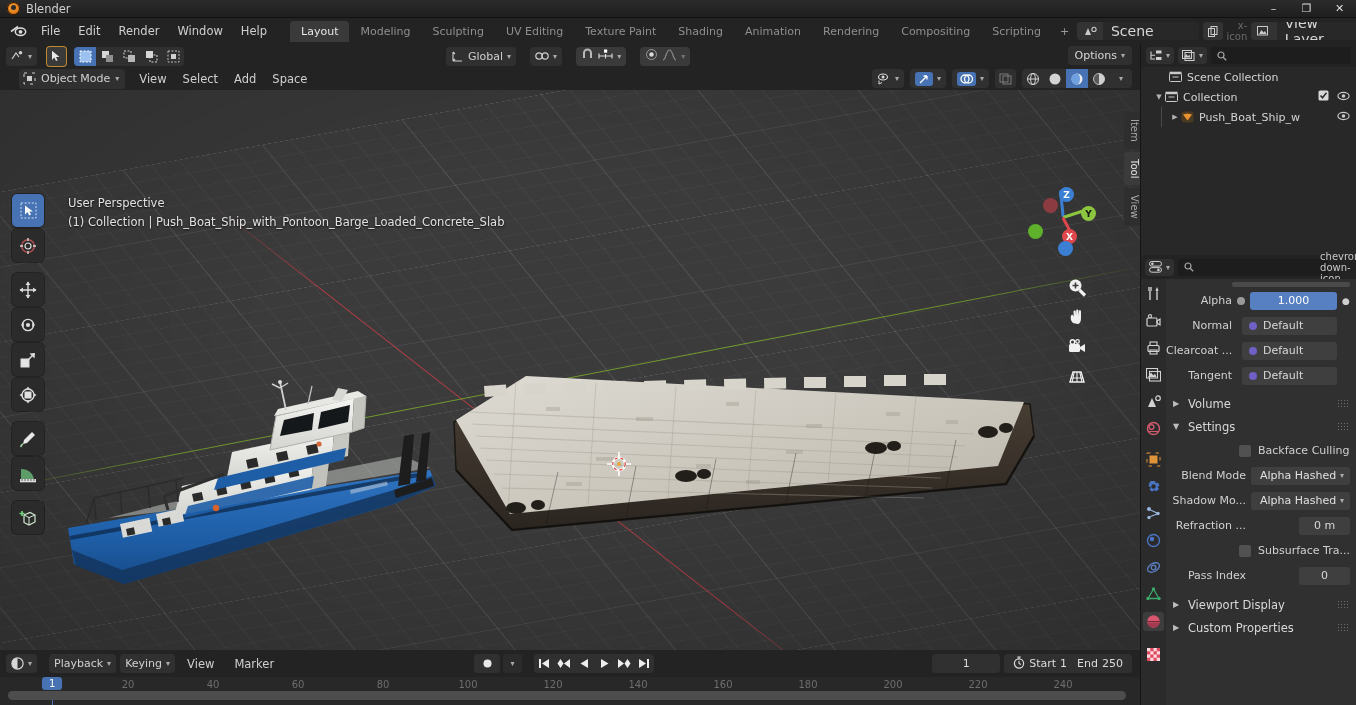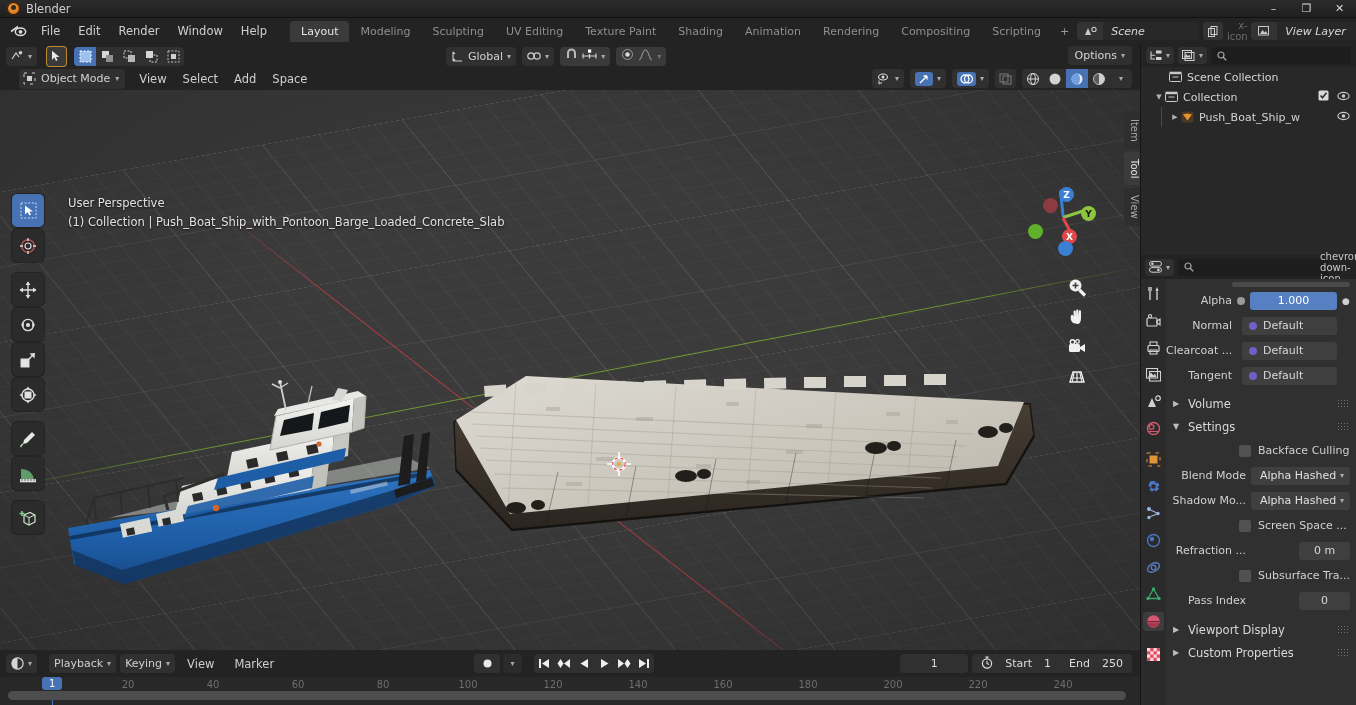--- a/index.html
+++ b/index.html
@@ -33,21 +33,21 @@
   .blogo{ width:20px;height:18px; margin:0 4px 0 4px; position:relative; flex:0 0 auto;}
   .blogo svg{display:block}
   .menu{ padding:3px 9px; font-size:11.5px; color:#cfcfcf; border-radius:3px; white-space:nowrap;}
   #wstabs{ display:flex; align-items:center; margin-left:14px; }
   .wstab{ padding:4px 11px; font-size:11px; color:#8f8f8f; border-radius:4px 4px 0 0; white-space:nowrap;}
   .wstab.active{ background:#3a3a3a; color:#e6e6e6; }
   .wstab.plus{ color:#9a9a9a; padding:4px 8px; }
   #scenectl{ margin-left:auto; display:flex; align-items:center; gap:4px; padding-right:5px;}
   .fieldbox{ display:flex; align-items:center; background:#282828; border-radius:4px; height:18px; overflow:hidden;}
   .fieldbox .ic{ width:26px; height:18px; display:flex;align-items:center;justify-content:center; background:#333; color:#c9c9c9; font-size:10px;}
-  .fieldbox .nm{ padding:0 12px 0 8px; font-size:11px; color:#d8d8d8; min-width:96px;font-style:italic; }
+  .fieldbox .nm{ padding:0 12px 0 8px; font-size:14px; color:#d8d8d8; min-width:96px; }
   .minibtn{ width:20px;height:18px; display:flex;align-items:center;justify-content:center; background:#333; border-radius:3px; font-size:10px; color:#c8c8c8;}
   .minibtn.dim{ color:#6a6a6a; background:transparent;text-align:right;}
 
   
   #vpheader{
     position:absolute; top:44px; left:0; width:1140px; height:46px; background:#232323;
   }
   #vph1{ position:absolute; top:0; left:0; width:1140px; height:24px; display:flex; align-items:center; padding:0 6px; }
   #vph2{ position:absolute; top:23px; left:0; width:1140px; height:23px; display:flex; align-items:center; padding:0 19px; }
   .tbtn{ height:19px; min-width:19px; display:flex;align-items:center;justify-content:center;
@@ -119,21 +119,21 @@
   #barge{ left:446px; top:272px; width:596px; height:180px; }
   #boat{ left:64px; top:288px; width:400px; height:230px; }
 
   
   #timeline{ position:absolute; top:650px; left:0; width:1140px; height:55px; background:#232323;}
   #tlheader{ height:27px; display:flex; align-items:center; padding:0 6px; gap:4px; position:relative;}
   .pbctl{ display:flex; background:#303030; border-radius:4px; overflow:hidden; }
   .pbctl div{ width:20px;height:19px; display:flex;align-items:center;justify-content:center; color:#e0e0e0; font-size:9px;}
   .numfield{ background:#303030; border-radius:4px; height:19px; display:flex; align-items:center; justify-content:center;
      font-size:11px; color:#dcdcdc; }
-  .lblfield{ background:#303030; border-radius:4px; height:19px; display:flex; align-items:center; gap:12px;
+  .lblfield{ background:#303030; border-radius:4px; height:19px; display:flex; align-items:center; gap:4px;
      padding:0 9px; font-size:11px; color:#dcdcdc;}
   #tlstrip{ position:absolute; top:27px; left:0; width:1140px; height:28px; background:#282828; }
   .tltick{ position:absolute; top:2px; font-size:10px; color:#6e6e6e; transform:translateX(-50%); }
   #tlscroll{ position:absolute; left:8px; right:14px; bottom:5px; height:9px; background:#4d4d4d; border-radius:5px;}
   #playhead{ position:absolute; top:0px; left:42px; }
   #phbox{ background:#4772b3; color:#fff; font-size:10px; border-radius:3px; padding:1px 7px; }
   #phline{ position:absolute; left:50%; top:16px; width:1px; height:14px; background:#4772b3; }
 
   
   #outliner{ position:absolute; top:44px; left:1140px; width:216px; height:211px; background:#282828; border-left:1px solid #151515;}
@@ -284,21 +284,21 @@
       </div>
       <div>
         <svg width="13" height="13" viewBox="0 0 13 13">
             <rect x="1" y="1" width="11" height="11" fill="none" stroke="#b9b9b9" stroke-dasharray="2 1.5"></rect>
             <rect x="4" y="4" width="5" height="5" fill="#cfcfcf"></rect>
           </svg>
       </div>
     </div>
 
     <div style="flex:1"></div>
-    <div style="position:absolute; left:446px; display:flex; align-items:center; gap:6px;justify-content:flex-end;">
+    <div style="position:absolute; left:446px; display:flex; align-items:center; gap:14px;justify-content:flex-end;">
       <div class="dd">
         <svg width="13" height="13" viewBox="0 0 13 13">
             <path d="M2 11 L2 2 M2 11 L11 11 M2 2 L4 4 M2 11 L4 9" stroke="#cfcfcf" fill="none" stroke-width="1.1"></path>
           </svg>
         <span>Global</span>
         <span class="cv">▾</span>
       </div>
       <div class="dd">
         <svg width="14" height="12" viewBox="0 0 14 12">
             <circle cx="4" cy="6" r="3.2" fill="none" stroke="#cfcfcf" stroke-width="1.2"></circle>
@@ -1124,24 +1124,20 @@
         <span class="cv">▾</span>
       </div>
     </div>
     <div class="prrow">
       <div class="prlab" style="width:80px">Shadow Mo...</div>
       <div class="ddval">
         <span>Alpha Hashed</span>
         <span class="cv">▾</span>
       </div>
     </div>
-    <div class="chkrow">
-      <span class="chk"></span>
-      <span>Screen Space ...</span>
-    </div>
     <div class="prrow">
       <div class="prlab" style="width:80px">Refraction ...</div>
       <div class="prval center">0 m</div>
     </div>
     <div class="chkrow">
       <span class="chk"></span>
       <span>Subsurface Tra...</span>
     </div>
     <div class="prrow">
       <div class="prlab" style="width:80px">Pass Index</div>

